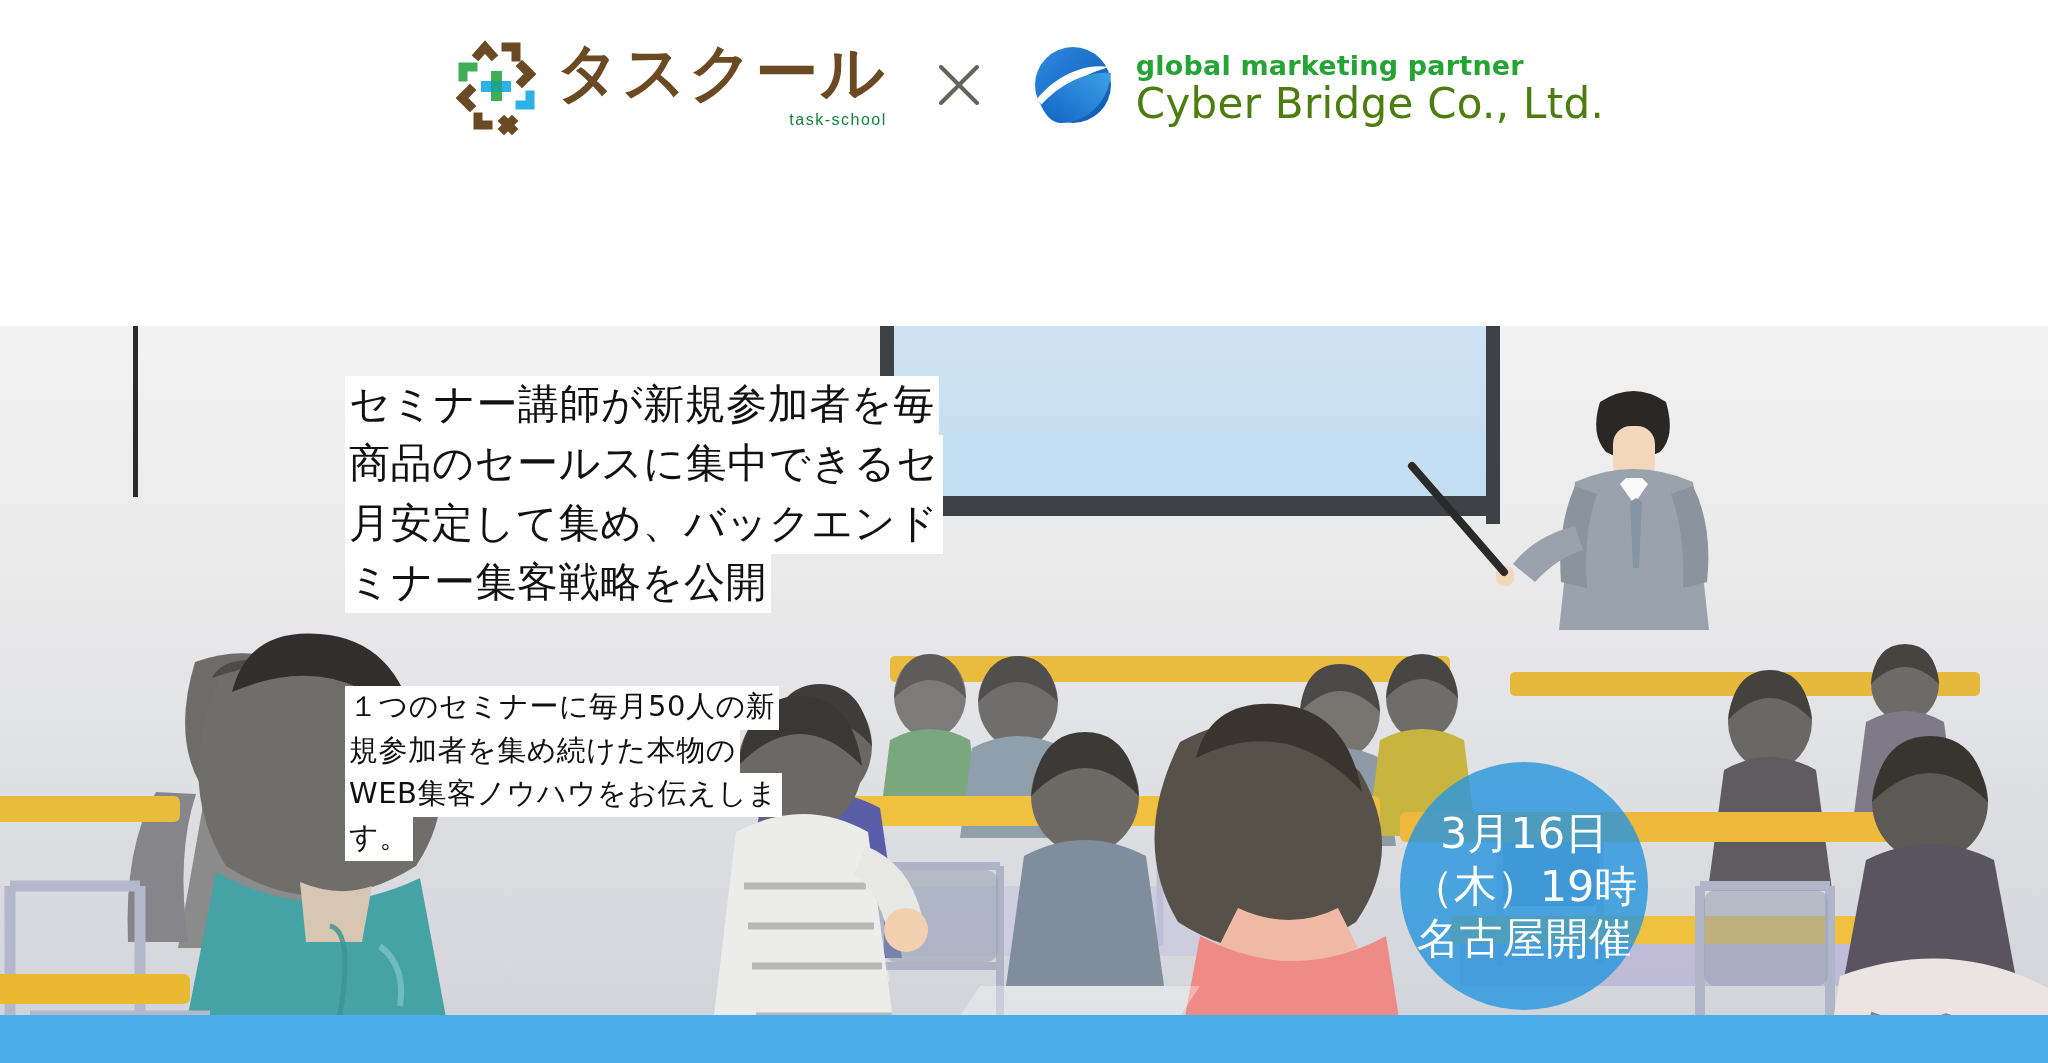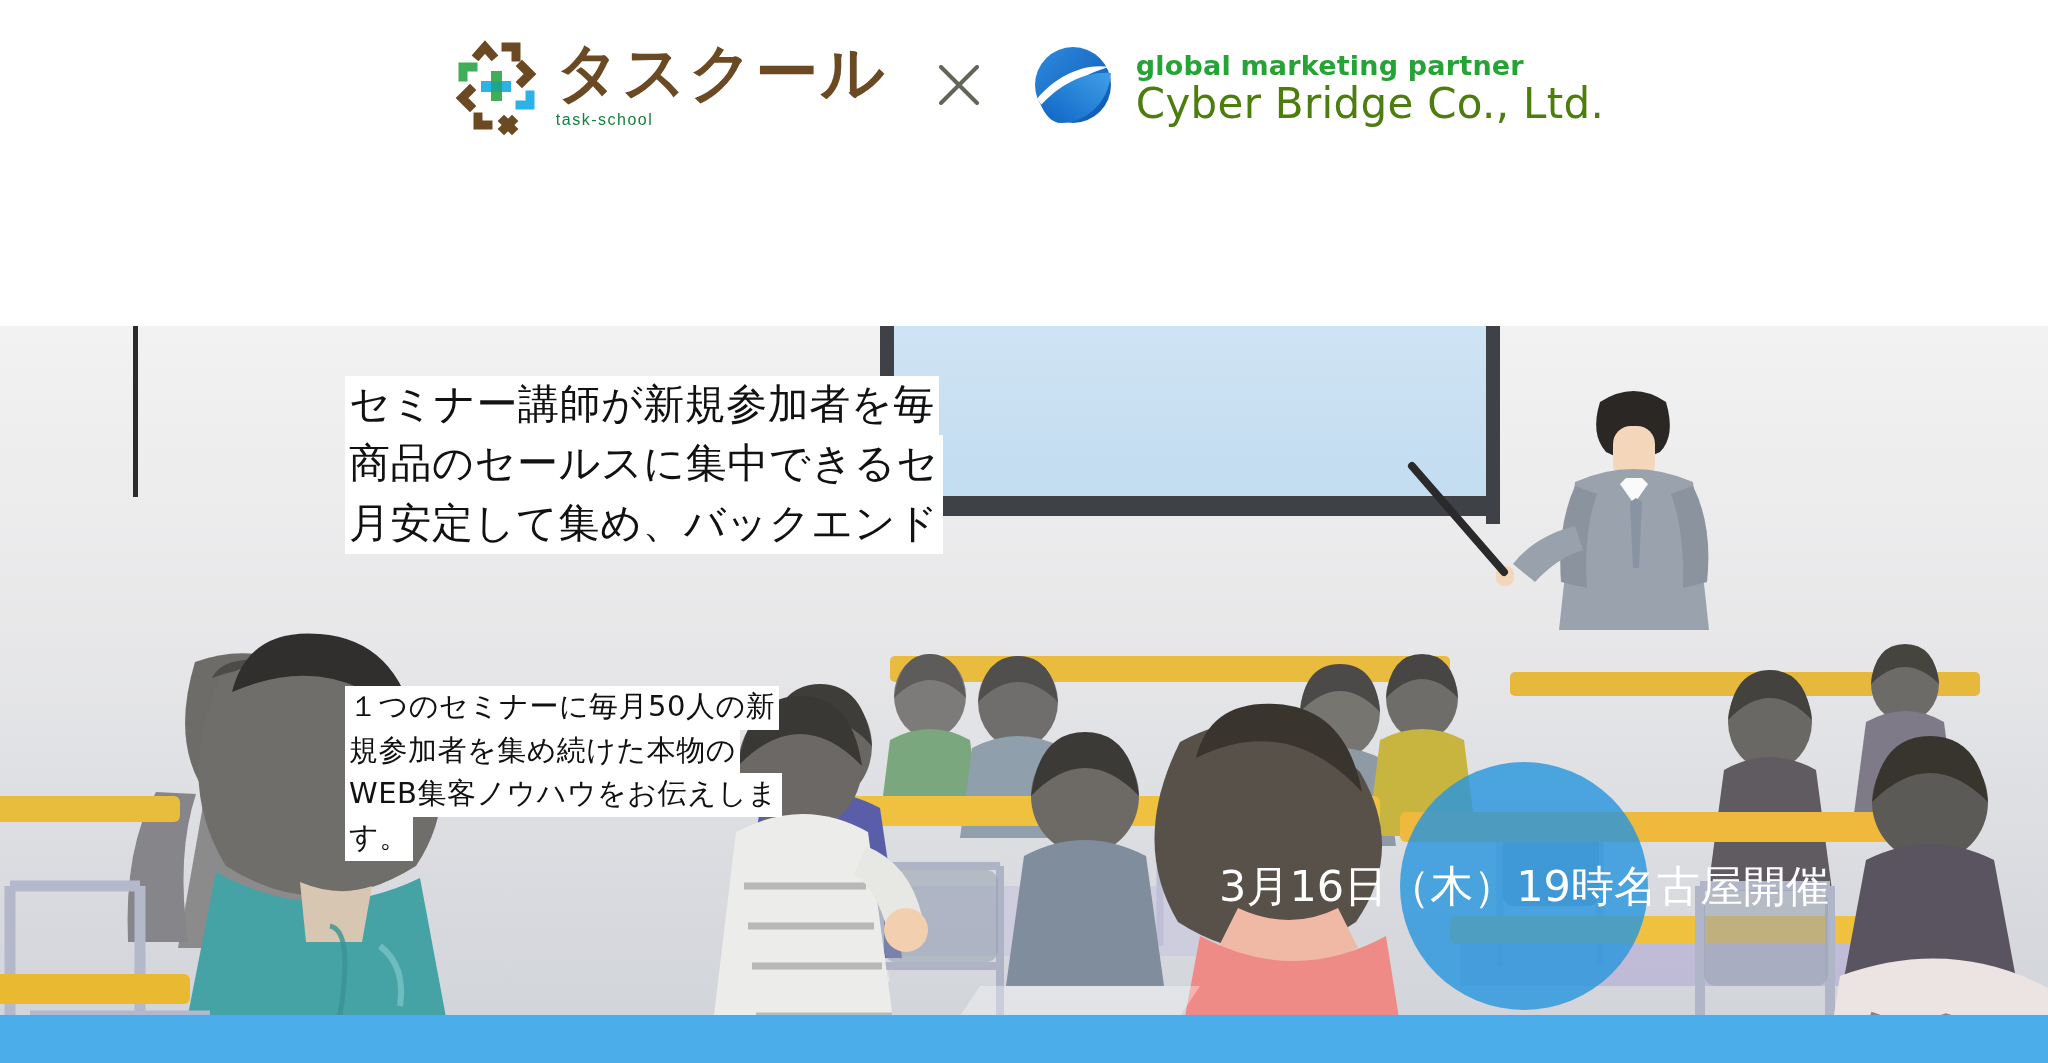--- a/index.html
+++ b/index.html
@@ -15,21 +15,21 @@
   }
   .logo-row{
     position:absolute; left:0; top:0; width:2048px; height:170px;
     display:flex; align-items:center; justify-content:center; gap:44px;
   }
 
   
   .ts-logo{ display:flex; align-items:center; gap:8px; }
   .ts-mark{ position:relative; width:104px; height:104px; flex:0 0 auto; }
   .ts-mark svg{ display:block; width:104px; height:104px; }
-  .ts-wordwrap{ display:flex; flex-direction:column; align-items:flex-start; }
+  .ts-wordwrap{ display:flex; flex-direction:column; align-items:flex-end; }
   .ts-word{
     font-family:"DejaVu Sans","Liberation Sans",sans-serif;
     font-size:63px; font-weight:700; color:#6B4A23;
     letter-spacing:2px; line-height:1; white-space:nowrap;
   }
   .ts-sub{
     font-family:"Liberation Sans",sans-serif;
     font-size:16px; color:#15803d; letter-spacing:1.5px;
     margin-top:7px; white-space:nowrap;
   }
@@ -81,21 +81,21 @@
   #headline .ln{ font-size:41px; line-height:1.30; letter-spacing:.5px; }
 
   #subcopy{ left:345px; top:686px; }
   #subcopy .ln{ font-size:29px; line-height:1.30; letter-spacing:.5px; }
 
   
   .badge{
     position:absolute; left:1400px; top:762px;
     width:248px; height:248px; border-radius:50%;
     background:rgba(41,150,221,0.82);
-    display:flex; flex-direction:row; align-items:center; justify-content:center;
+    display:flex; flex-direction:column; align-items:center; justify-content:center;
     z-index:25; text-align:center;
   }
   .badge .bl{
     font-family:"DejaVu Sans","Liberation Sans",sans-serif;
     color:#ffffff; font-size:43px; font-weight:400; line-height:1.22;
     white-space:nowrap;
   }
 </style>
 </head>
 <body>
@@ -371,20 +371,21 @@
       </g>
     </svg>
 
     <div class="bottom-band"></div>
   </div>
 
   <div class="copy-block" id="headline">
     <div class="ln">セミナー講師が新規参加者を毎</div>
     <div class="ln">商品のセールスに集中できるセ</div>
     <div class="ln">月安定して集め、バックエンド</div>
+    <div class="ln">ミナー集客戦略を公開</div>
   </div>
 
   <div class="copy-block" id="subcopy">
     <div class="ln">１つのセミナーに毎月50人の新</div>
     <div class="ln">規参加者を集め続けた本物の</div>
     <div class="ln">WEB集客ノウハウをお伝えしま</div>
     <div class="ln">す。</div>
   </div>
 
   <div class="badge">

